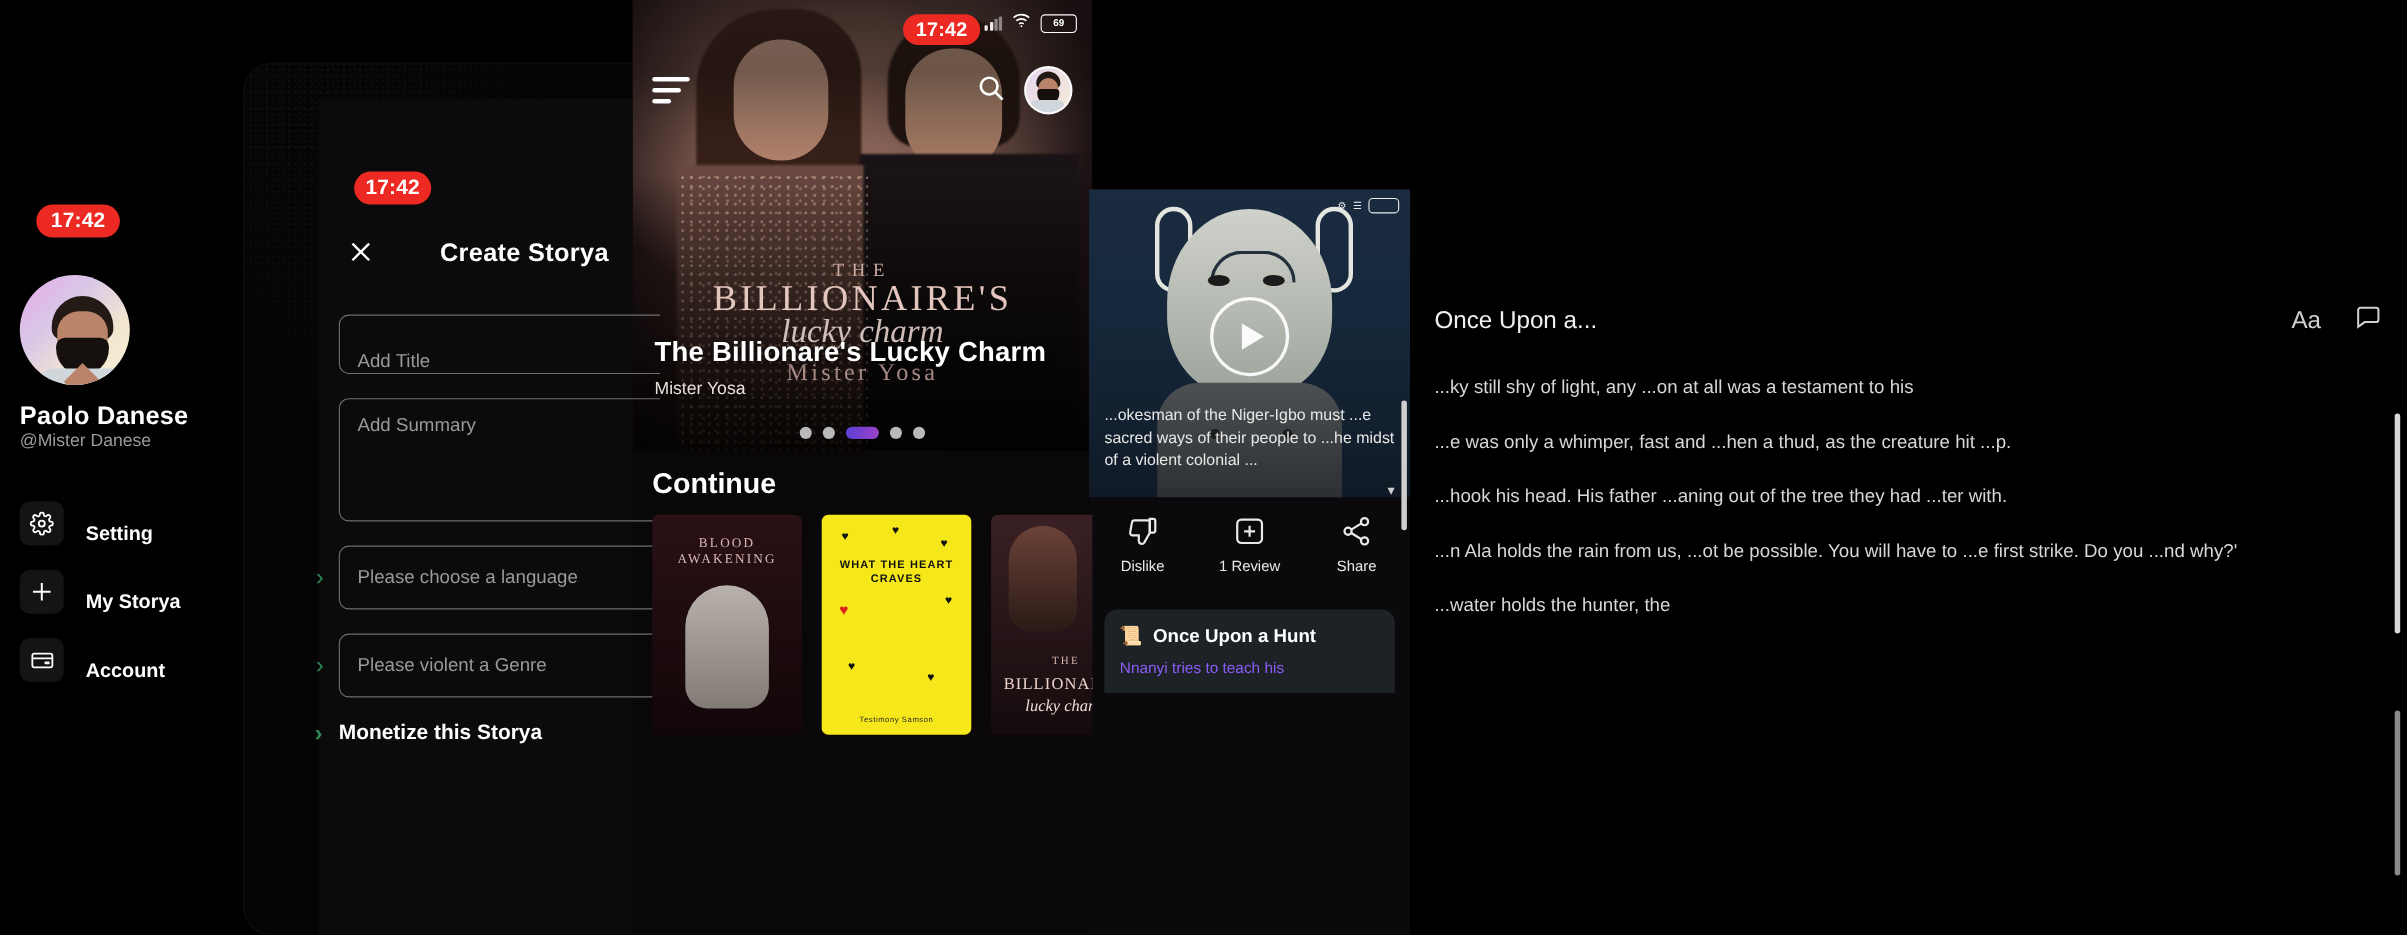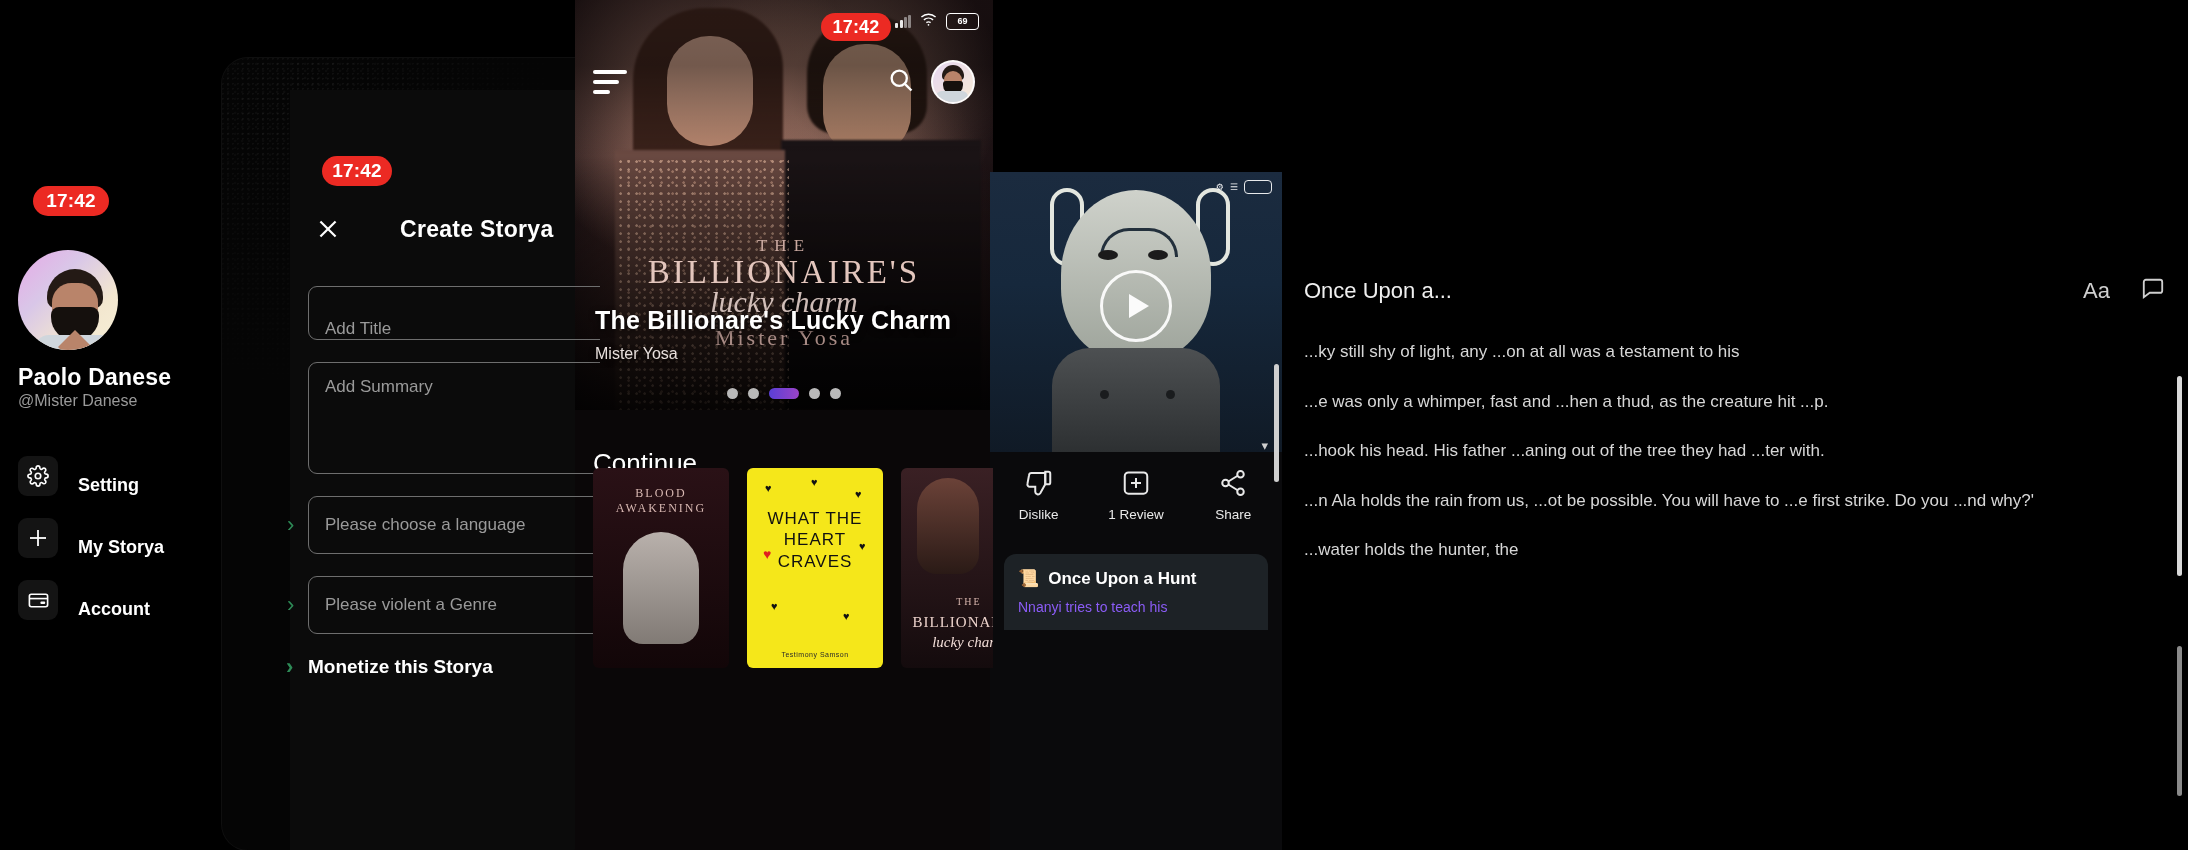--- a/index.html
+++ b/index.html
@@ -108,28 +108,28 @@
   .nav-avatar .h{position:absolute;left:9px;top:3px;width:22px;height:15px;border-radius:11px 11px 4px 4px;background:#241a15;}
   .nav-avatar .f{position:absolute;left:11px;top:9px;width:18px;height:19px;border-radius:9px;background:#b9846a;}
   .nav-avatar .b{position:absolute;left:10px;top:19px;width:20px;height:14px;border-radius:3px 3px 10px 10px;background:#15100d;}
   .nav-avatar .s{position:absolute;left:3px;top:29px;width:32px;height:12px;background:#cfd6dc;border-radius:6px 6px 0 0;}
 
   .hero-title{position:absolute;left:20px;top:306px;font-size:25px;font-weight:600;letter-spacing:.2px;text-shadow:0 2px 6px rgba(0,0,0,.8);z-index:5;}
   .hero-author{position:absolute;left:20px;top:345px;font-size:16px;color:#e8e0dd;text-shadow:0 2px 6px rgba(0,0,0,.8);z-index:5;}
   .dots{position:absolute;left:0;right:0;top:388px;display:flex;justify-content:center;align-items:center;gap:10px;z-index:5;}
   .dots i{width:11px;height:11px;border-radius:50%;background:#b9b9b9;display:block;}
   .dots i.on{width:30px;border-radius:7px;background:linear-gradient(90deg,#5a3fd6,#9b43c8);}
-  .sec-title{position:absolute;left:18px;top:448px;font-size:26px;font-weight:400;z-index:5;}
+  .sec-title{position:absolute;left:18px;top:424px;font-size:26px;font-weight:700;z-index:5;}
   .shelf{position:absolute;left:18px;top:468px;display:flex;gap:18px;z-index:5;}
   .bk{width:136px;height:200px;border-radius:6px;overflow:hidden;position:relative;flex:none;}
   .bk1{background:linear-gradient(180deg,#2a1116,#120608);}
   .bk1 .t{position:absolute;left:0;right:0;top:18px;text-align:center;font-family:"Liberation Serif",serif;font-size:12px;letter-spacing:2px;color:#d9b9b3;}
   .bk1 .cat{position:absolute;left:30px;top:64px;width:76px;height:112px;border-radius:38px 38px 20px 20px;background:linear-gradient(180deg,#c9c3bd,#8d8781);opacity:.9;}
   .bk2{background:#f5e71a;}
-  .bk2 .t2{position:absolute;left:0;right:0;top:40px;text-align:center;font-weight:400;font-size:17px;line-height:1.25;color:#111;letter-spacing:1px;}
+  .bk2 .t2{position:absolute;left:0;right:0;top:40px;text-align:center;font-weight:700;font-size:10px;line-height:1.25;color:#111;letter-spacing:1px;}
   .bk2 .hrt{position:absolute;color:#111;font-size:11px;}
   .bk2 .hrt.red{color:#e02020;font-size:14px;}
   .bk2 .sub{position:absolute;left:0;right:0;bottom:10px;text-align:center;font-size:7px;color:#2a2a2a;letter-spacing:.5px;}
   .bk3{background:linear-gradient(180deg,#3a2024,#140b0d);}
   .bk3 .g{position:absolute;left:16px;top:10px;width:62px;height:96px;border-radius:31px 31px 20px 20px;background:linear-gradient(180deg,#6b4238,#2a1a16);}
   .bk3 .t3{position:absolute;left:0;right:0;top:128px;text-align:center;font-family:"Liberation Serif",serif;font-size:10px;letter-spacing:2px;color:#d6b4ac;}
   .bk3 .t4{position:absolute;left:0;right:0;top:146px;text-align:center;font-family:"Liberation Serif",serif;font-size:15px;letter-spacing:1px;color:#ecd2cb;}
   .bk3 .t5{position:absolute;left:0;right:0;top:166px;text-align:center;font-family:"Liberation Serif",serif;font-style:italic;font-size:15px;color:#f0dcd6;}
 
   
@@ -398,20 +398,21 @@
     </div>
 
     <div class="vid-status">
       <span class="mini">⚙</span>
       <span class="mini">☰</span>
       <span class="batt" style="min-width:22px;height:12px;font-size:0;"></span>
     </div>
 
     <div class="vid-scroll"></div>
 
+    <div class="vid-desc">...okesman of the Niger-Igbo must ...e sacred ways of their people to ...he midst of a violent colonial ...</div>
     <div class="vid-caret">▾</div>
 
     <div class="actions">
       <div class="act">
         <svg width="30" height="30" viewBox="0 0 24 24" fill="none" stroke="#e9e9e9" stroke-width="1.6">
           <path d="M17 3h2.5a1.5 1.5 0 0 1 1.5 1.5v7A1.5 1.5 0 0 1 19.5 13H17z"></path>
           <path d="M17 13l-4 7.2A2.2 2.2 0 0 1 9 19.1V15H4.6a1.9 1.9 0 0 1-1.86-2.3l1.3-7A1.9 1.9 0 0 1 5.9 4H17z"></path>
         </svg>
         <span class="lbl">Dislike</span>
       </div>

